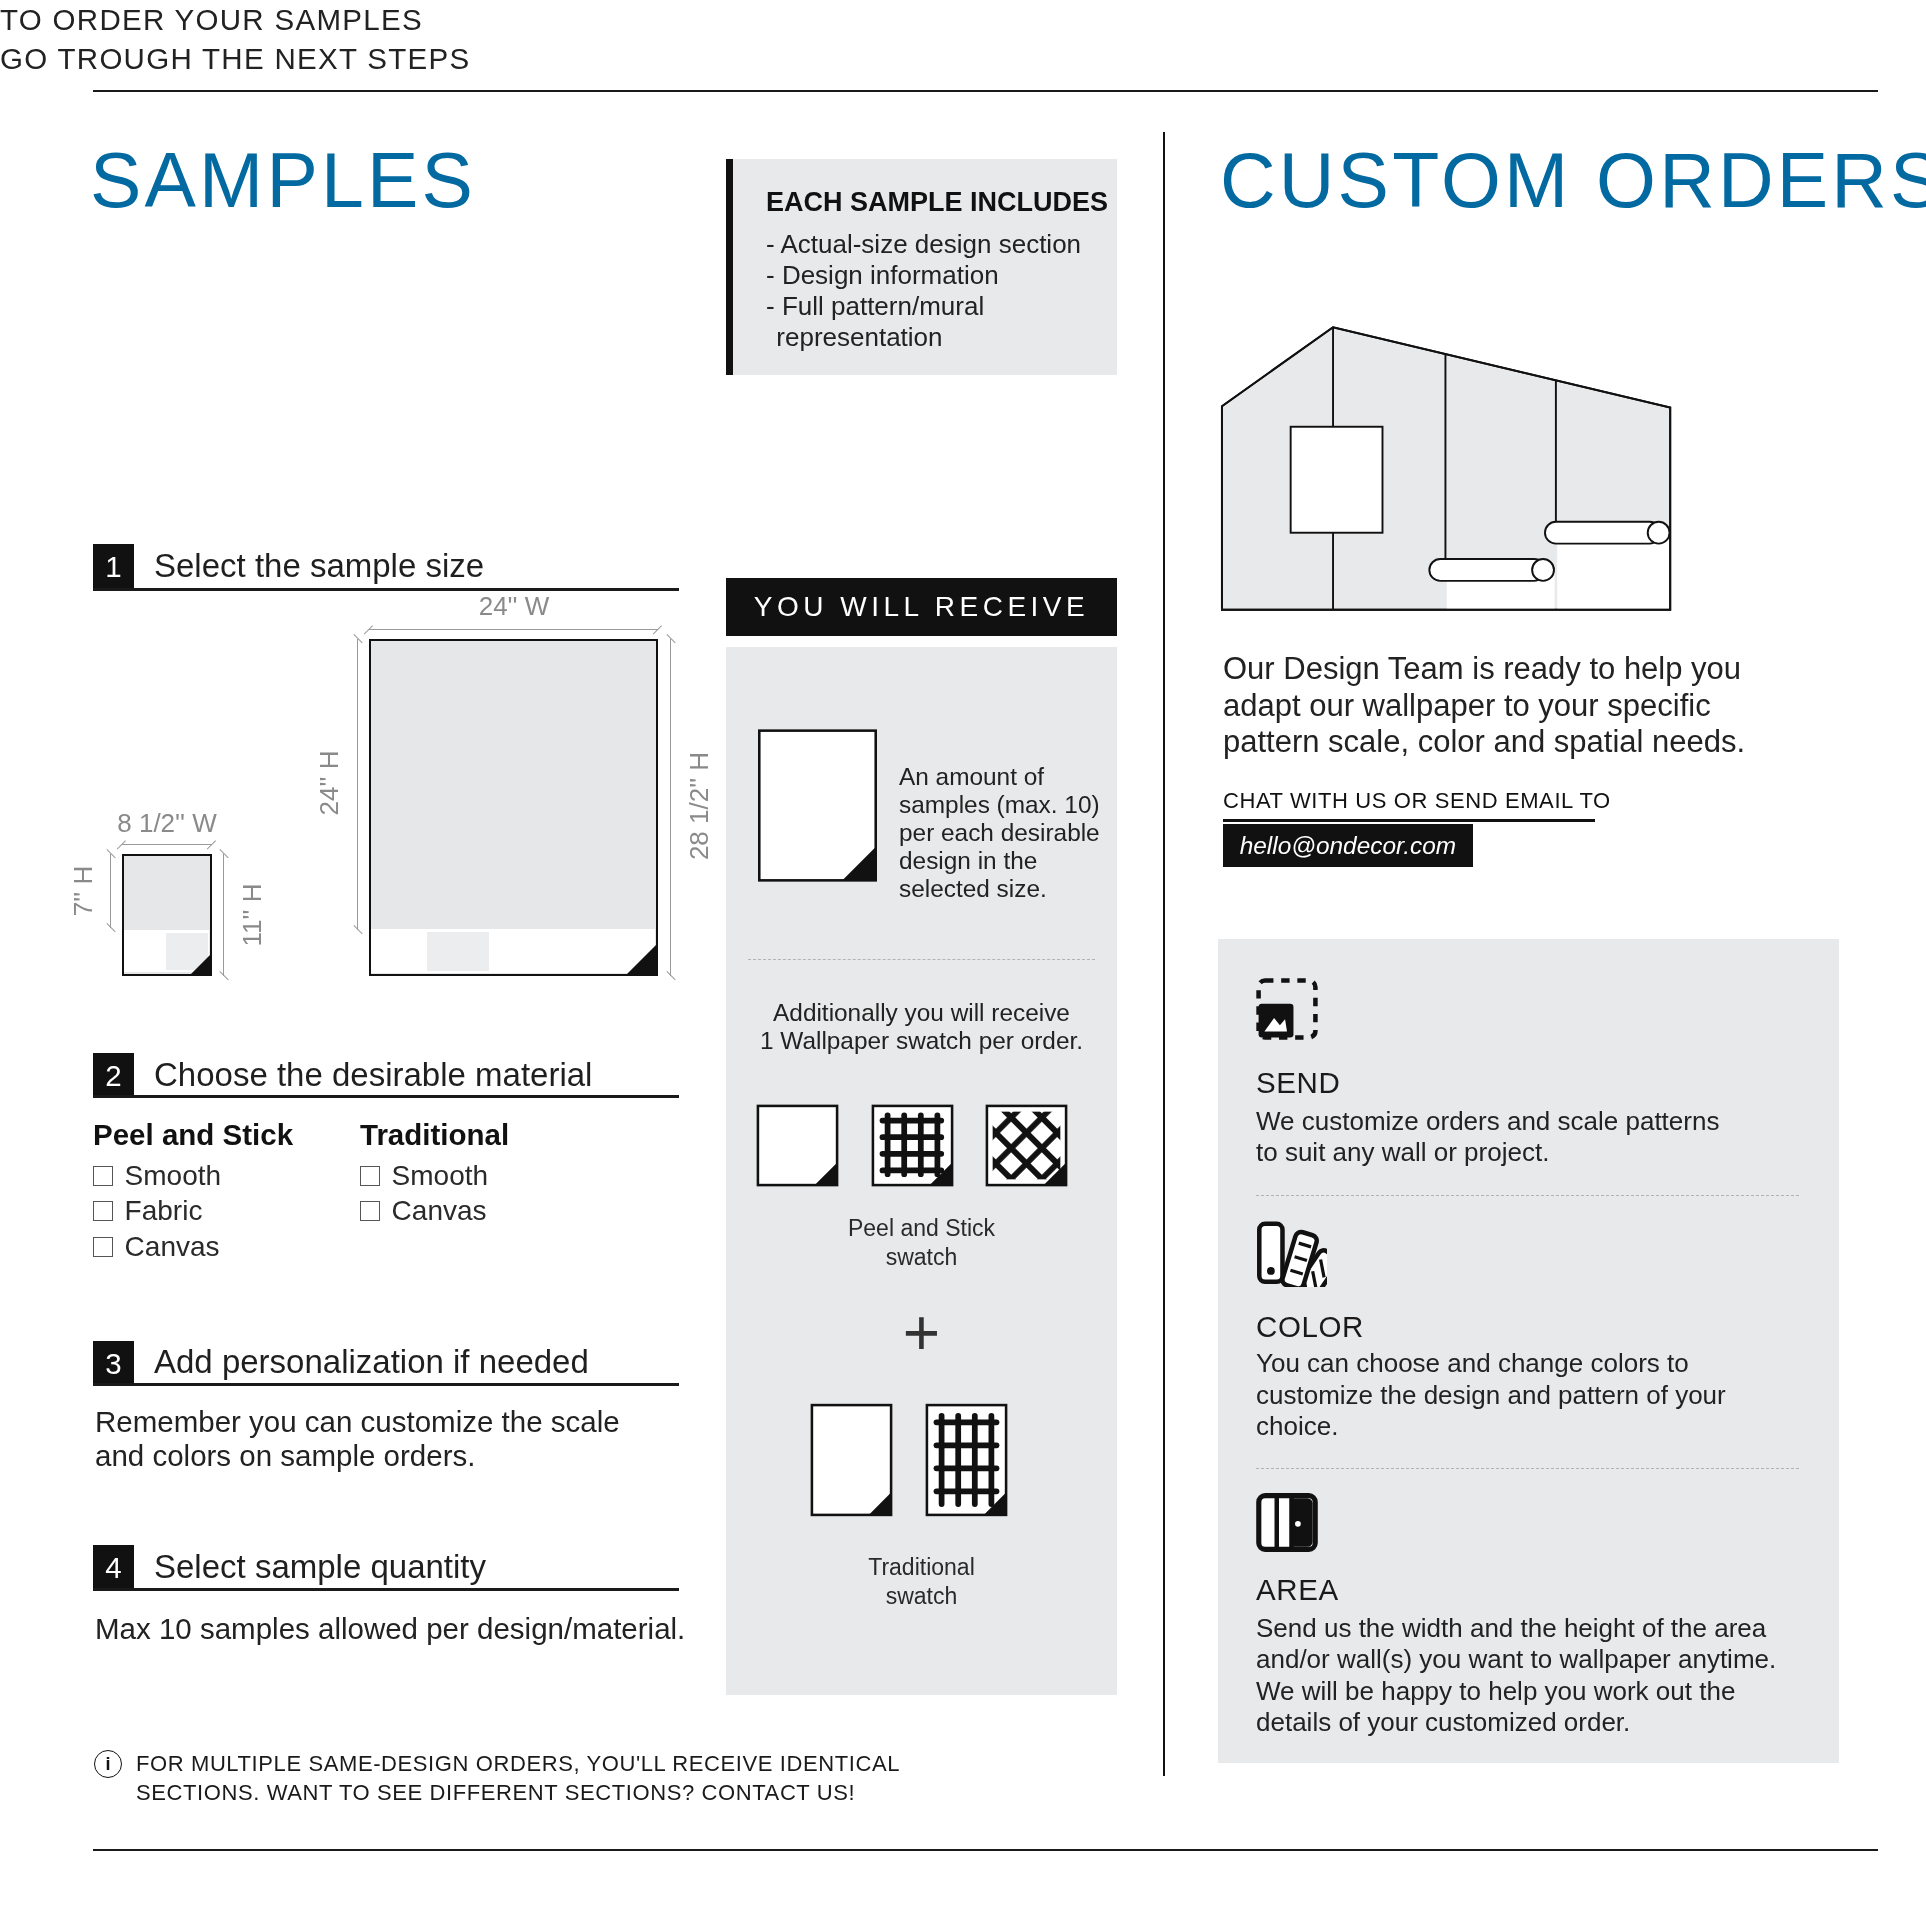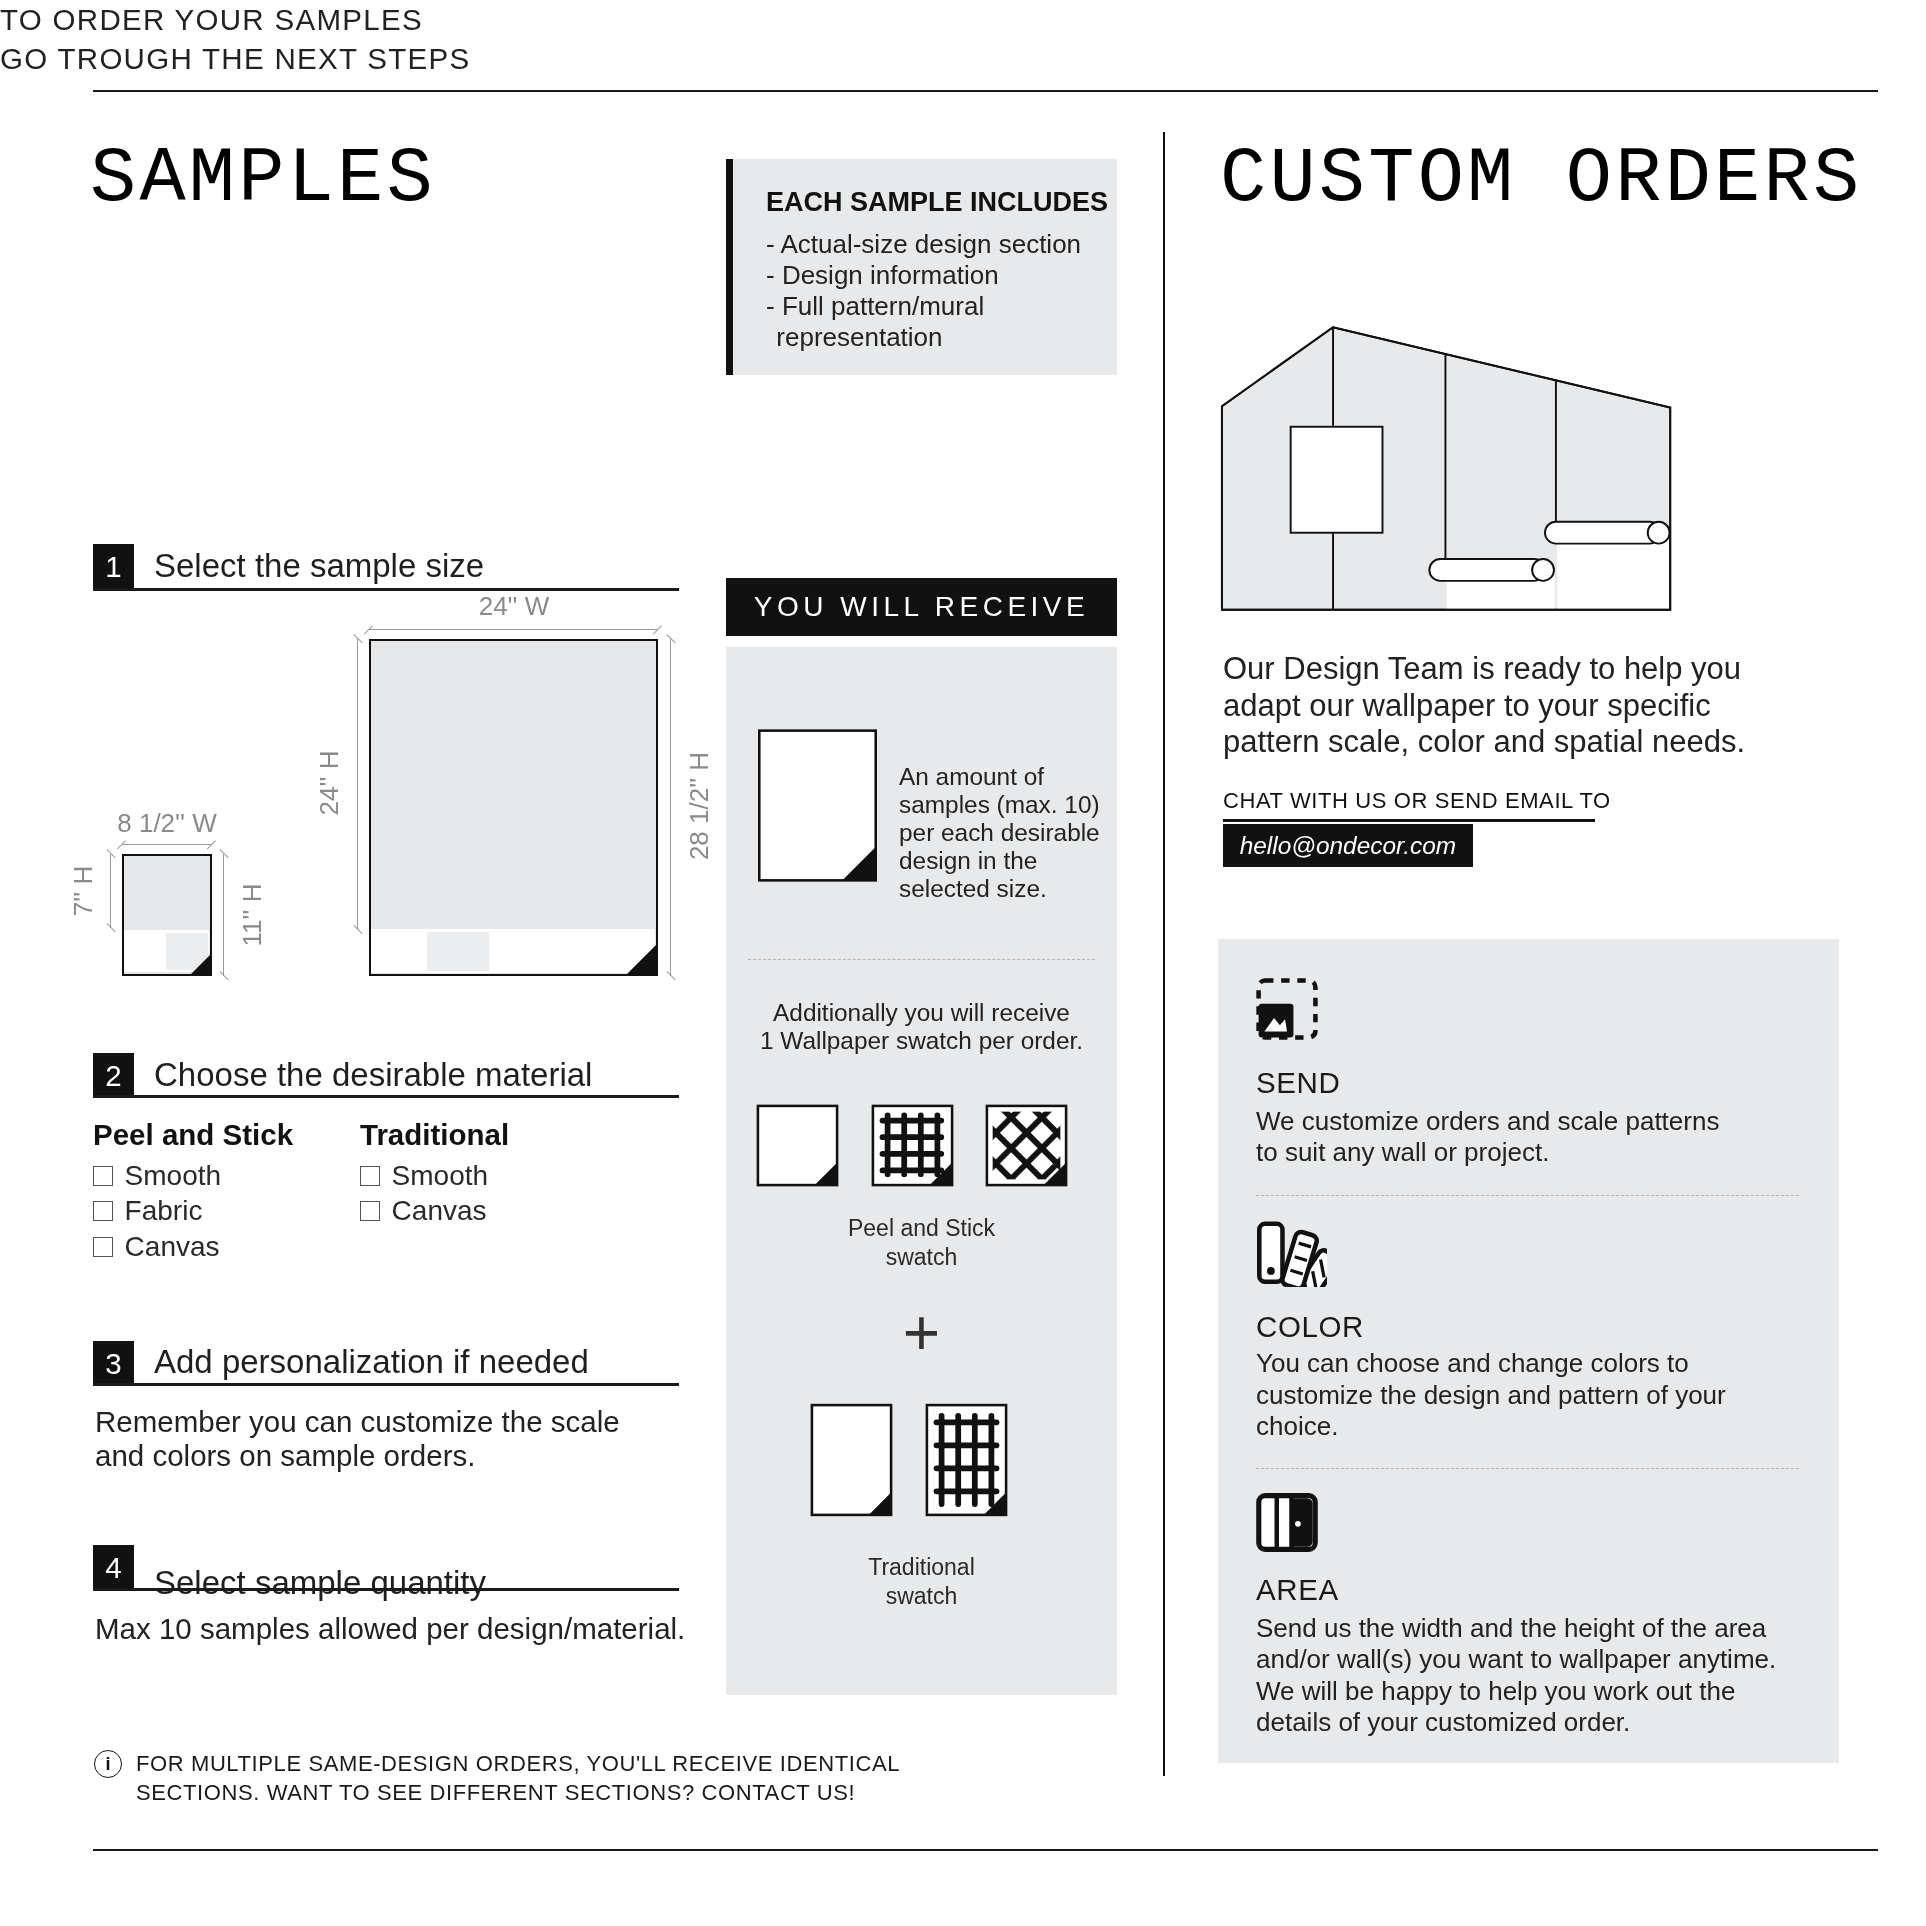--- a/index.html
+++ b/index.html
@@ -2,33 +2,33 @@
 <html style="font-size:10.3px"><head>
 <meta charset="utf-8">
 <style>
   html,body{margin:0;padding:0;}
   body{
     width:1926px;height:1926px;position:relative;background:#ffffff;
     font-family:"Liberation Sans", sans-serif;color:#1a1a1a;overflow:hidden;
   }
   .rule{position:absolute;background:#1a1a1a;}
   
-  .big-title{position:absolute;font-size:77px;font-weight:300;letter-spacing:3.2px;color:#000000;white-space:nowrap;font-family:Liberation Mono, monospace;}
+  .big-title{position:absolute;font-size:77px;font-weight:300;letter-spacing:3.2px;color:#0369a1;white-space:nowrap;}
   #samples-title{left:90px;top:136px;}
   #custom-title{left:1220px;top:136px;}
   #samples-subtitle{left:95px;top:300px;font-size:29.5px;line-height:39px;letter-spacing:1.3px;color:#222;}
   
   .step-badge{position:absolute;width:41px;height:45px;background:#111;color:#fff;
     display:flex;align-items:center;justify-content:center;font-size:29.5px;}
   .step-label{position:absolute;font-size:33px;color:#1f1f1f;white-space:nowrap;}
   .step-rule{position:absolute;left:93px;width:586px;height:2.6px;background:#1a1a1a;}
   #step1-badge{left:93px;top:544px;} #step1-label{left:154px;top:547px;} #step1-rule{top:588px;}
   #step2-badge{left:93px;top:1053px;}#step2-label{left:154px;top:1056px;}#step2-rule{top:1095px;}
   #step3-badge{left:93px;top:1341px;}#step3-label{left:154px;top:1343px;}#step3-rule{top:1383px;}
-  #step4-badge{left:93px;top:1545px;}#step4-label{left:154px;top:1548px;margin-top:16px;}#step4-rule{top:1588px;}
+  #step4-badge{left:93px;top:1545px;}#step4-label{left:154px;top:1548px;}#step4-rule{top:1588px;}
   
   .sample-rect{position:absolute;background:#e6e7e9;border:2.6px solid #111;box-sizing:border-box;}
   .sample-white{position:absolute;background:#ffffff;}
   .sample-inner{position:absolute;background:#ecedef;}
   .fold{position:absolute;width:0;height:0;}
   .dim{position:absolute;background:#9a9a9a;}
   .dim.h{height:1.3px;} .dim.v{width:1.3px;}
   .dim.h::before,.dim.h::after{content:"";position:absolute;width:1.3px;height:11.6px;background:#9a9a9a;top:-5.1px;transform:rotate(45deg);}
   .dim.h::before{left:-0.6px;} .dim.h::after{right:-0.6px;}
   .dim.v::before,.dim.v::after{content:"";position:absolute;width:11.6px;height:1.3px;background:#9a9a9a;left:-5.1px;transform:rotate(45deg);}

